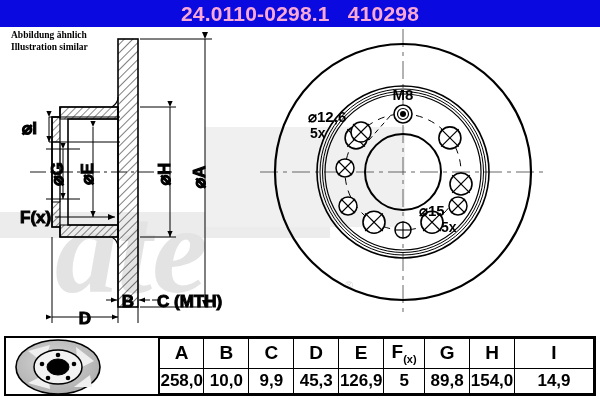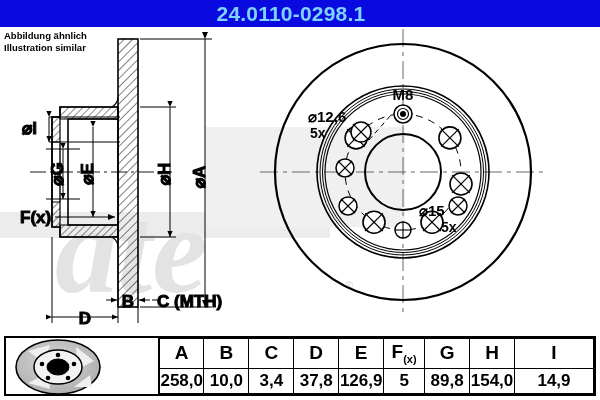--- a/index.html
+++ b/index.html
@@ -3,26 +3,26 @@
 <meta charset="utf-8">
 <style>
   html,body{margin:0;padding:0;background:#fff;}
   body{width:600px;height:400px;overflow:hidden;
        font-family:"Liberation Sans",sans-serif;}
   #root{position:relative;width:600px;height:400px;background:#fff;}
 
   
   .banner{position:absolute;left:0;top:0;width:600px;height:27px;
           background:#0a0ae0;display:flex;align-items:center;justify-content:center;}
-  .banner-text{color:#7dd3fc;font-size:21px;font-weight:bold;letter-spacing:.2px;
+  .banner-text{color:#f9a8d4;font-size:21px;font-weight:bold;letter-spacing:.2px;
                white-space:pre;line-height:1;}
 
   
-  .note{position:absolute;left:4px;top:30px;font-size:9.5px;font-weight:bold;
-        color:#000;line-height:11.5px;}
+  .note{position:absolute;left:11px;top:30px;font-size:9.5px;font-weight:bold;
+        color:#000;line-height:11.5px;font-family:Liberation Serif, serif;}
 
   
   .draw{position:absolute;left:0;top:27px;width:600px;height:303px;}
   .draw svg{display:block;}
 
   
   .tbl{position:absolute;left:4px;top:336px;width:592px;height:60px;
        border:2px solid #000;box-sizing:border-box;}
   .tbl table{width:100%;height:100%;border-collapse:collapse;table-layout:fixed;}
   .tbl td{border:1.5px solid #000;text-align:center;vertical-align:middle;
@@ -35,20 +35,21 @@
   .disc-cell svg{position:absolute;left:6px;top:-1px;}
 </style>
 </head>
 <body>
 
 <div id="root">
 
   <div class="banner">
     <span class="banner-text">24.0110-0298.1</span>
     <span class="banner-text">&nbsp;&nbsp;&nbsp;</span>
+    <span class="banner-text">410298</span>
   </div>
 
   <div class="note">
     <div>Abbildung ähnlich</div>
     <div>Illustration similar</div>
   </div>
 
   <div class="draw">
   <svg width="600" height="303" viewBox="0 0 600 303" xmlns="http://www.w3.org/2000/svg">
     <defs>
@@ -287,22 +288,22 @@
         <td>D</td>
         <td>E</td>
         <td class="fx" style="width:40px;"><span>F</span><sub>(x)</sub></td>
         <td>G</td>
         <td>H</td>
         <td style="width:78px;">I</td>
       </tr>
       <tr>
         <td>258,0</td>
         <td>10,0</td>
-        <td>3,4</td>
-        <td>37,8</td>
+        <td>9,9</td>
+        <td>45,3</td>
         <td>126,9</td>
         <td>5</td>
         <td>89,8</td>
         <td>154,0</td>
         <td>14,9</td>
       </tr>
     </tbody>
       </table>
   </div>
 

